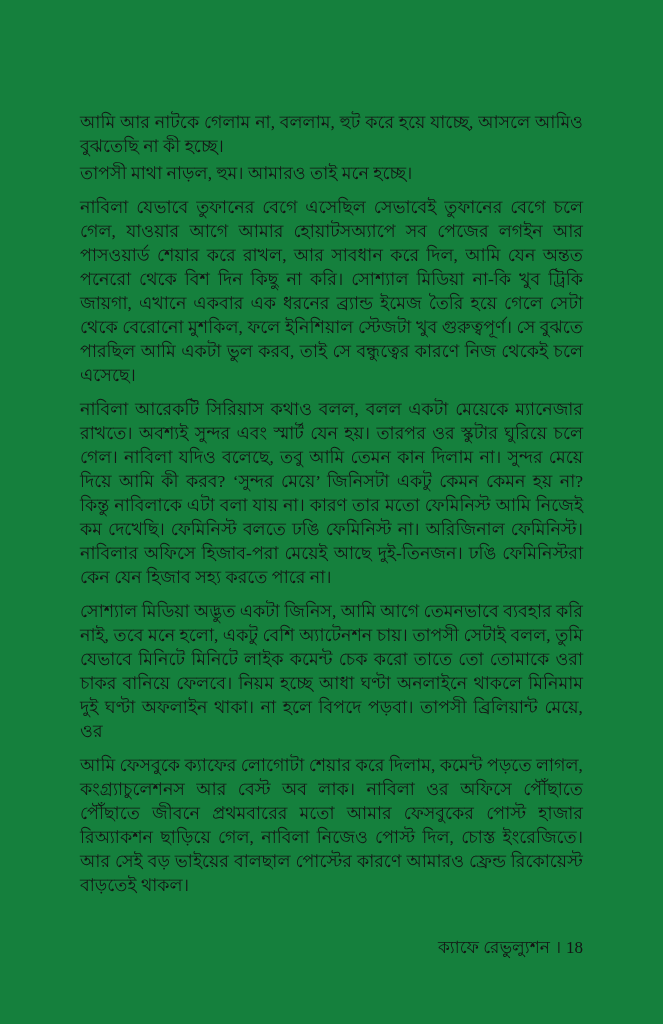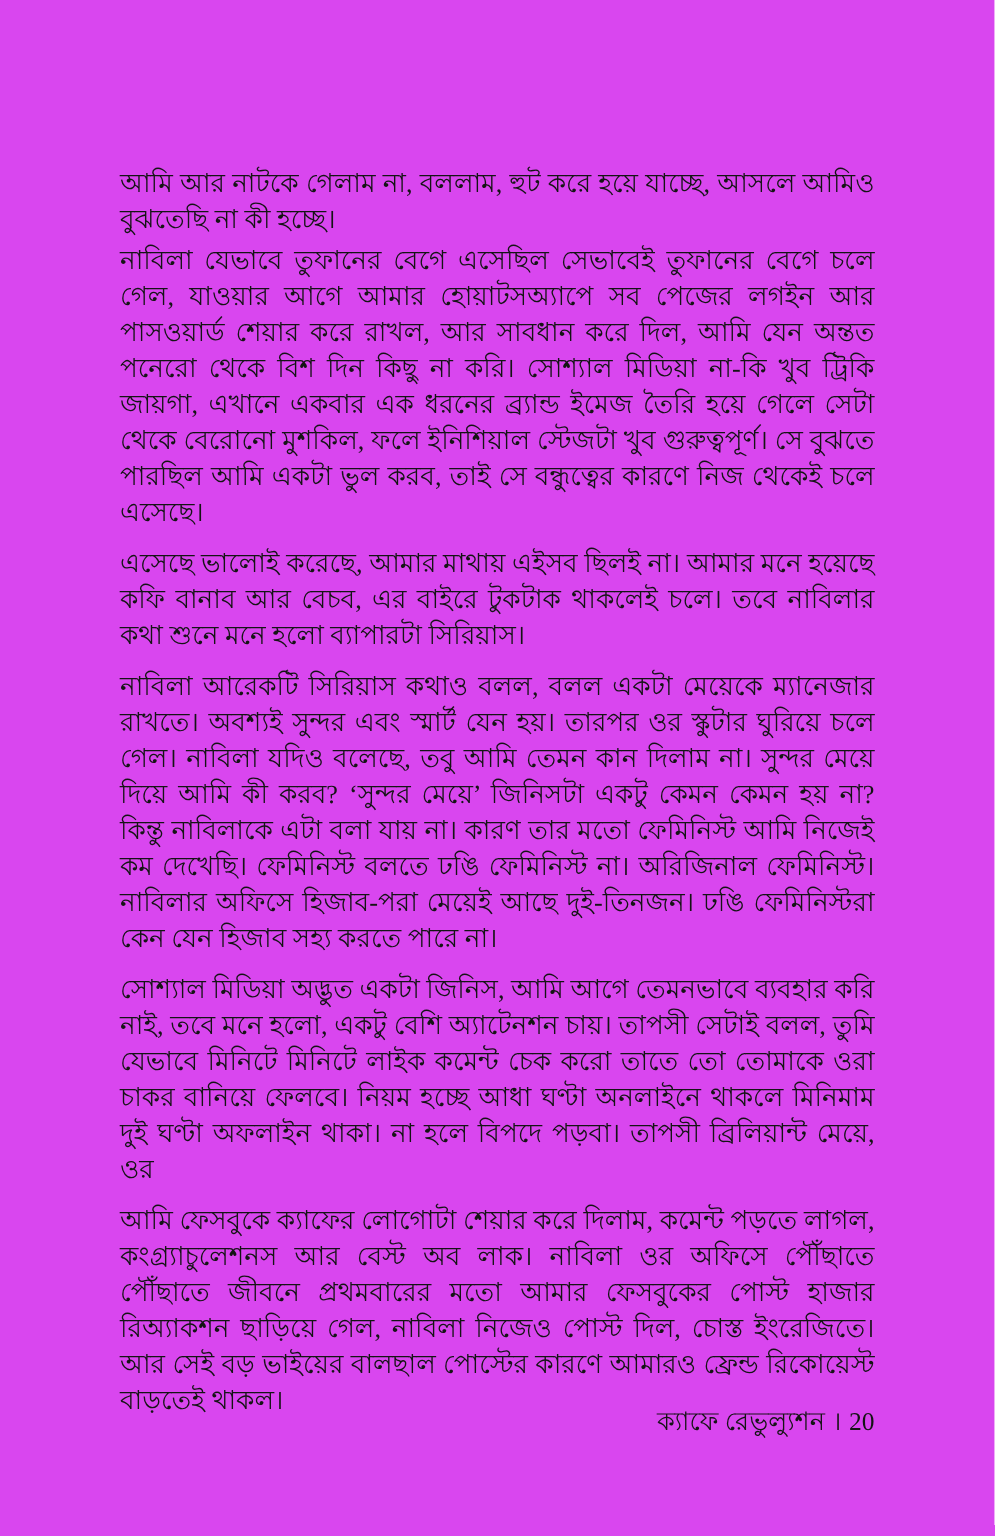--- a/index.html
+++ b/index.html
@@ -5,21 +5,21 @@
   html, body {
     margin: 0;
     padding: 0;
     background: #ffffff;
     font-family: "Liberation Serif", "DejaVu Serif", serif;
   }
   .page {
     position: relative;
     width: 663px;
     height: 1024px;
-    background: #d946ef;
+    background: #15803d;
     color: #141414;
     overflow: hidden;
     margin: 0 auto;
   }
   .text-block {
     position: absolute;
     top: 110px;
     left: 80px;
     width: 503px;
   }
@@ -47,22 +47,22 @@
   .footer .divider {
     margin: 0 5px;
   }
 </style>
 </head>
 <body>
 
 <div class="page">
   <div class="text-block">
     <p class="para tight">আমি আর নাটকে গেলাম না, বললাম, হুট করে হয়ে যাচ্ছে, আসলে আমিও বুঝতেছি না কী হচ্ছে।</p>
+    <p class="para">তাপসী মাথা নাড়ল, হুম। আমারও তাই মনে হচ্ছে।</p>
     <p class="para">নাবিলা যেভাবে তুফানের বেগে এসেছিল সেভাবেই তুফানের বেগে চলে গেল, যাওয়ার আগে আমার হোয়াটসঅ্যাপে সব পেজের লগইন আর পাসওয়ার্ড শেয়ার করে রাখল, আর সাবধান করে দিল, আমি যেন অন্তত পনেরো থেকে বিশ দিন কিছু না করি। সোশ্যাল মিডিয়া না-কি খুব ট্রিকি জায়গা, এখানে একবার এক ধরনের ব্র্যান্ড ইমেজ তৈরি হয়ে গেলে সেটা থেকে বেরোনো মুশকিল, ফলে ইনিশিয়াল স্টেজটা খুব গুরুত্বপূর্ণ। সে বুঝতে পারছিল আমি একটা ভুল করব, তাই সে বন্ধুত্বের কারণে নিজ থেকেই চলে এসেছে।</p>
-    <p class="para">এসেছে ভালোই করেছে, আমার মাথায় এইসব ছিলই না। আমার মনে হয়েছে কফি বানাব আর বেচব, এর বাইরে টুকটাক থাকলেই চলে। তবে নাবিলার কথা শুনে মনে হলো ব্যাপারটা সিরিয়াস।</p>
     <p class="para">নাবিলা আরেকটি সিরিয়াস কথাও বলল, বলল একটা মেয়েকে ম্যানেজার রাখতে। অবশ্যই সুন্দর এবং স্মার্ট যেন হয়। তারপর ওর স্কুটার ঘুরিয়ে চলে গেল। নাবিলা যদিও বলেছে, তবু আমি তেমন কান দিলাম না। সুন্দর মেয়ে দিয়ে আমি কী করব? ‘সুন্দর মেয়ে’ জিনিসটা একটু কেমন কেমন হয় না? কিন্তু নাবিলাকে এটা বলা যায় না। কারণ তার মতো ফেমিনিস্ট আমি নিজেই কম দেখেছি। ফেমিনিস্ট বলতে ঢঙি ফেমিনিস্ট না। অরিজিনাল ফেমিনিস্ট। নাবিলার অফিসে হিজাব-পরা মেয়েই আছে দুই-তিনজন। ঢঙি ফেমিনিস্টরা কেন যেন হিজাব সহ্য করতে পারে না।</p>
     <p class="para">সোশ্যাল মিডিয়া অদ্ভুত একটা জিনিস, আমি আগে তেমনভাবে ব্যবহার করি নাই, তবে মনে হলো, একটু বেশি অ্যাটেনশন চায়। তাপসী সেটাই বলল, তুমি যেভাবে মিনিটে মিনিটে লাইক কমেন্ট চেক করো তাতে তো তোমাকে ওরা চাকর বানিয়ে ফেলবে। নিয়ম হচ্ছে আধা ঘণ্টা অনলাইনে থাকলে মিনিমাম দুই ঘণ্টা অফলাইন থাকা। না হলে বিপদে পড়বা। তাপসী ব্রিলিয়ান্ট মেয়ে, ওর</p>
     <p class="para">আমি ফেসবুকে ক্যাফের লোগোটা শেয়ার করে দিলাম, কমেন্ট পড়তে লাগল, কংগ্র্যাচুলেশনস আর বেস্ট অব লাক। নাবিলা ওর অফিসে পৌঁছাতে পৌঁছাতে জীবনে প্রথমবারের মতো আমার ফেসবুকের পোস্ট হাজার রিঅ্যাকশন ছাড়িয়ে গেল, নাবিলা নিজেও পোস্ট দিল, চোস্ত ইংরেজিতে। আর সেই বড় ভাইয়ের বালছাল পোস্টের কারণে আমারও ফ্রেন্ড রিকোয়েস্ট বাড়তেই থাকল।</p>
   </div>
   <div class="footer">
-    <span>ক্যাফে রেভুল্যুশন</span><span class="divider">।</span><span>20</span>
+    <span>ক্যাফে রেভুল্যুশন</span><span class="divider">।</span><span>18</span>
   </div>
 </div>
 
 </body></html>

